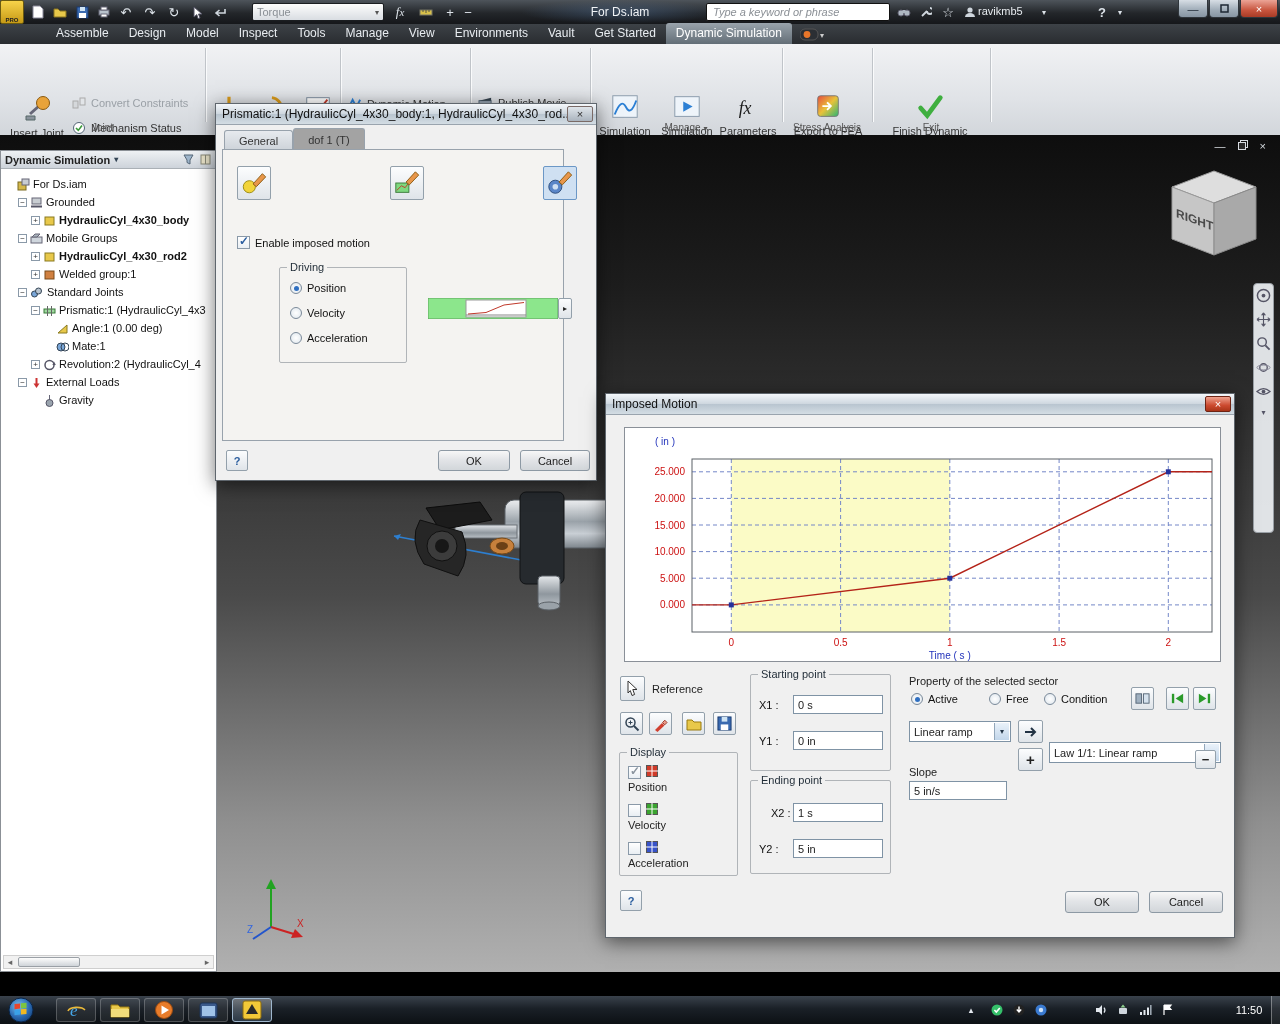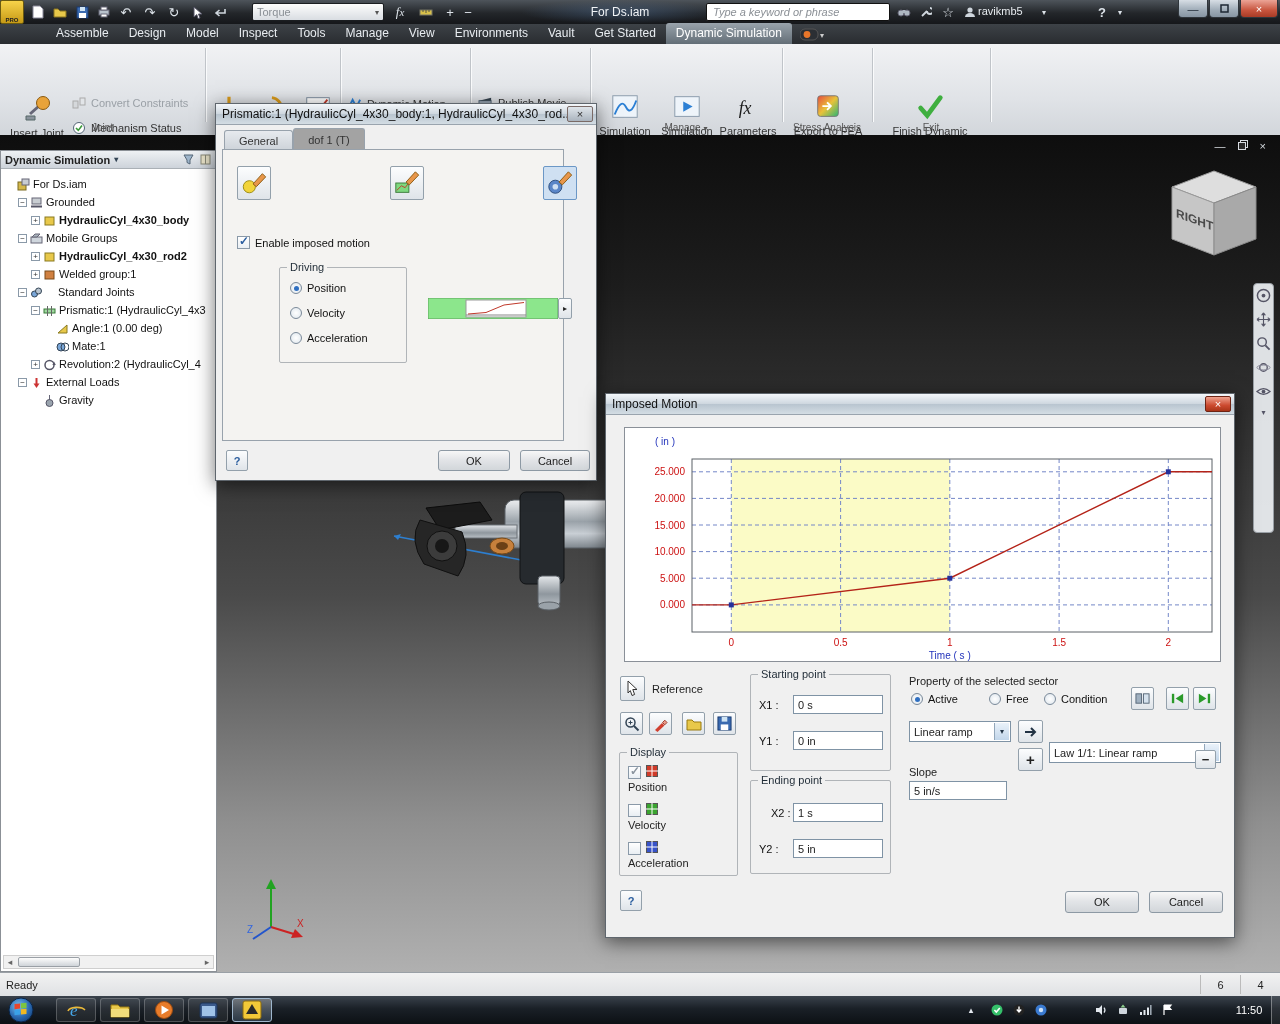--- a/index.html
+++ b/index.html
@@ -472,21 +472,21 @@
           <span style="margin-left: 3px;">Welded group:1</span>
         </div>
         <div class="trow" style="padding-left: 17px;">
           <span class="expander">−</span>
           <span class="ticon">
             <svg width="13" height="13" viewBox="0 0 13 13">
               <circle cx="4.5" cy="8" r="3" fill="#7aa7d9" stroke="#345"></circle>
               <circle cx="8.5" cy="5" r="3" fill="#b8c4cf" stroke="#345"></circle>
             </svg>
           </span>
-          <span style="margin-left: 15px;">Standard Joints</span>
+          <span style="margin-left: 4px;">Standard Joints</span>
         </div>
         <div class="trow" style="padding-left: 30px;">
           <span class="expander">−</span>
           <span class="ticon">
             <svg width="13" height="13" viewBox="0 0 13 13">
               <rect x="1" y="5" width="11" height="4" fill="#9fd79f" stroke="#367a36"></rect>
               <line x1="4.5" y1="2" x2="4.5" y2="12" stroke="#666"></line>
               <line x1="8.5" y1="2" x2="8.5" y2="12" stroke="#666"></line>
             </svg>
           </span>
@@ -814,29 +814,20 @@
 
     <div class="tool" style="position:absolute;left:14px;top:496px;width:22px;height:21px;font-weight:bold;color:#2a5d9e">?</div>
     <div class="btn" style="position:absolute;left:459px;top:497px;width:74px;height:22px">
         <span>OK</span>
       </div>
     <div class="btn" style="position:absolute;left:543px;top:497px;width:74px;height:22px">
         <span>Cancel</span>
       </div>
   </div>
 
-  <div class="abs statusbar">
-    <span style="margin-left:6px">Ready</span>
-    <div class="scell" style="right:40px;width:40px">
-        <span>6</span>
-      </div>
-    <div class="scell" style="right:0;width:40px">
-        <span>4</span>
-      </div>
-  </div>
 
   <div class="abs taskbar">
     <div class="abs" style="left:8px;top:1px">
       <svg width="26" height="26" viewBox="0 0 26 26">
           <defs>
             <radialGradient id="orbg" cx=".4" cy=".35" r=".8">
               <stop offset="0" stop-color="#7cc2f0"></stop>
               <stop offset=".55" stop-color="#2b6bb4"></stop>
               <stop offset="1" stop-color="#123a6e"></stop>
             </radialGradient>

